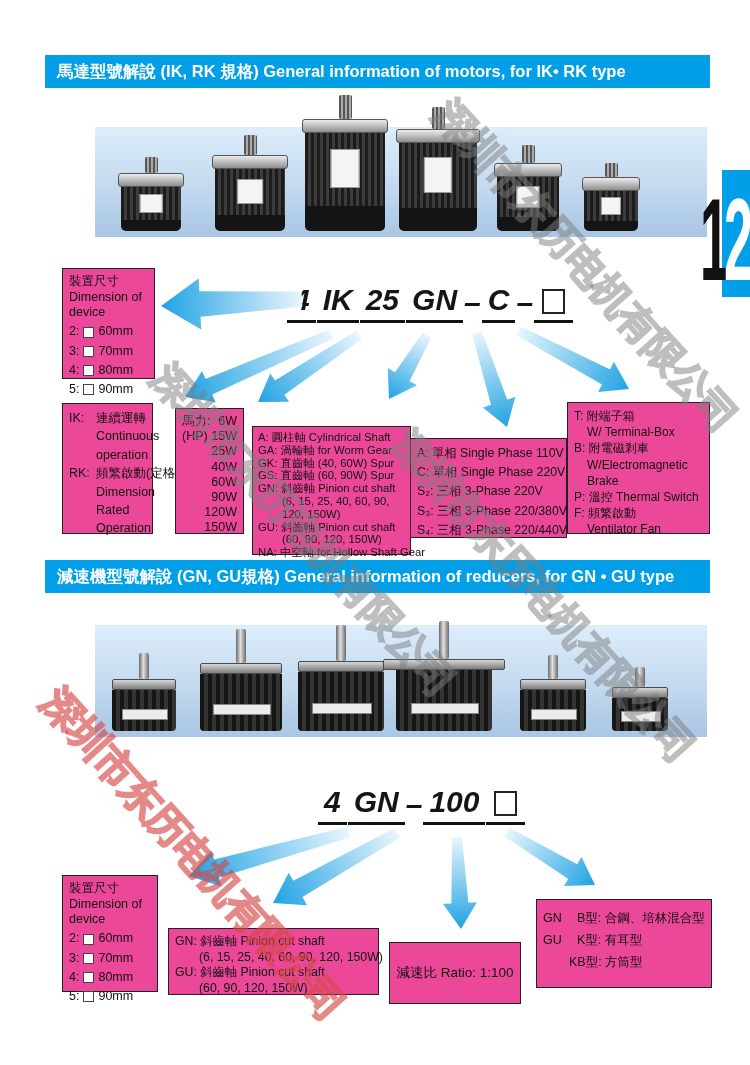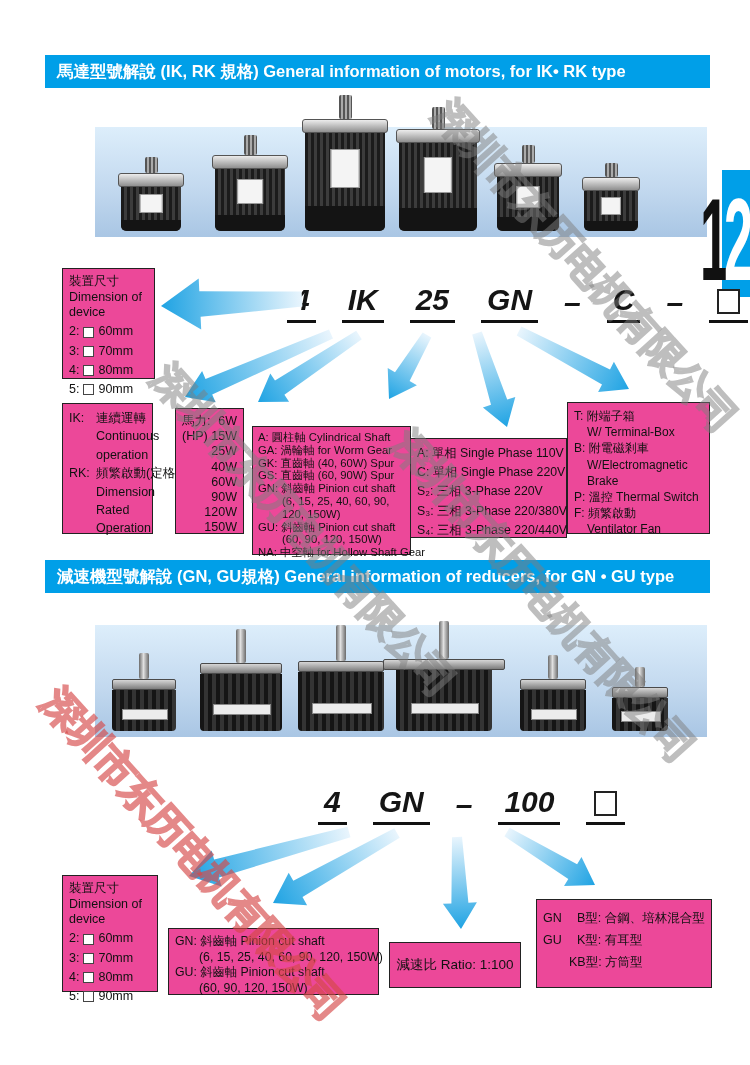--- a/index.html
+++ b/index.html
@@ -26,21 +26,21 @@
   .g-body{width:100%;flex:1;background:repeating-linear-gradient(90deg,#151515 0 4px,#343434 4px 8px);
           border-radius:0 0 4px 4px;position:relative;}
   .g-label{position:absolute;bottom:28%;left:16%;width:68%;height:9px;background:#ececec;border:1px solid #888;}
   
   .tab12{position:absolute;left:722px;top:170px;width:28px;height:127px;background:#009FE8;}
   .tab12 .d1,.tab12 .d2{position:absolute;top:12px;font-weight:bold;font-size:116px;line-height:1;
         transform:scaleX(.45);transform-origin:left top;}
   .tab12 .d1{left:-22px;color:#111;}
   .tab12 .d2{left:2px;color:#fff;}
   
-  .model{position:absolute;display:flex;align-items:flex-end;gap:26px;font-style:italic;font-weight:bold;
+  .model{position:absolute;display:flex;align-items:flex-end;gap:1px;font-style:italic;font-weight:bold;
          font-size:30px;color:#151515;}
   .seg{border-bottom:3px solid #111;padding:0 6px 3px;}
   .mdash{padding-bottom:3px;}
   .sq{display:block;width:19px;height:21px;border:2.5px solid #222;background:#fff;margin:0 2px 3px;}
   
   .box{position:absolute;border:1.5px solid #222;background:#ec4899;box-sizing:border-box;
        padding:5px 6px;font-size:12.5px;line-height:1.25;}
   .ln{white-space:nowrap;}
   .dim-row{display:flex;align-items:center;gap:4px;margin-top:3.5px;}
   .cb{width:11px;height:11px;border:1.3px solid #444;display:inline-block;box-sizing:border-box;background:#fff;}
@@ -331,21 +331,21 @@
       </div>
   </div>
 
   <div class="box gn-box" style="left:168px;top:928px;width:211px;height:67px">
     <div class="ln">GN: 斜齒軸 Pinion cut shaft</div>
     <div class="ln ind">(6, 15, 25, 40, 60, 90, 120, 150W)</div>
     <div class="ln">GU: 斜齒軸 Pinion cut shaft</div>
     <div class="ln ind">(60, 90, 120, 150W)</div>
   </div>
 
-  <div class="box ratio-box" style="left:389px;top:942px;width:132px;height:46px">
+  <div class="box ratio-box" style="left:389px;top:942px;width:132px;height:62px">
     <span>減速比 Ratio: 1:100</span>
   </div>
 
   <div class="box" style="left:536px;top:899px;width:176px;height:89px;padding-top:7px">
     <div class="type-row"><span class="type-k">GN</span><span>B型: 合鋼、培林混合型</span></div>
     <div class="type-row"><span class="type-k">GU</span><span>K型: 有耳型</span></div>
     <div class="type-row"><span class="type-k" style="width:26px"></span><span>KB型: 方筒型</span></div>
   </div>
 
   <svg class="arrows" width="750" height="1065">

